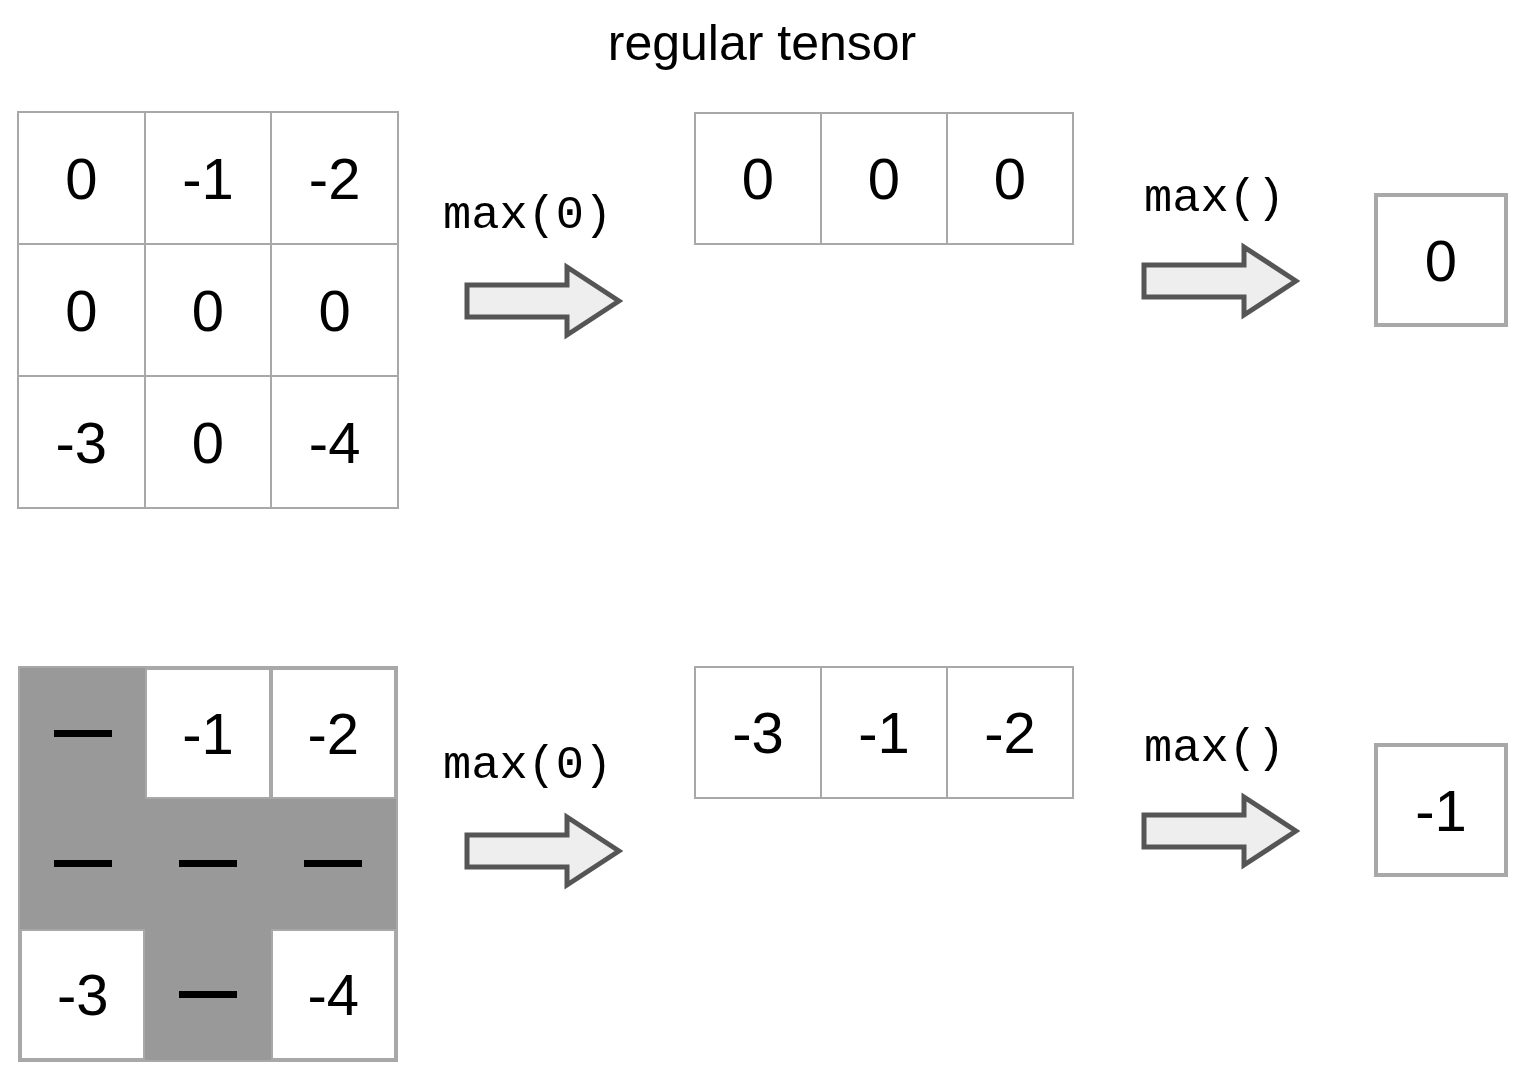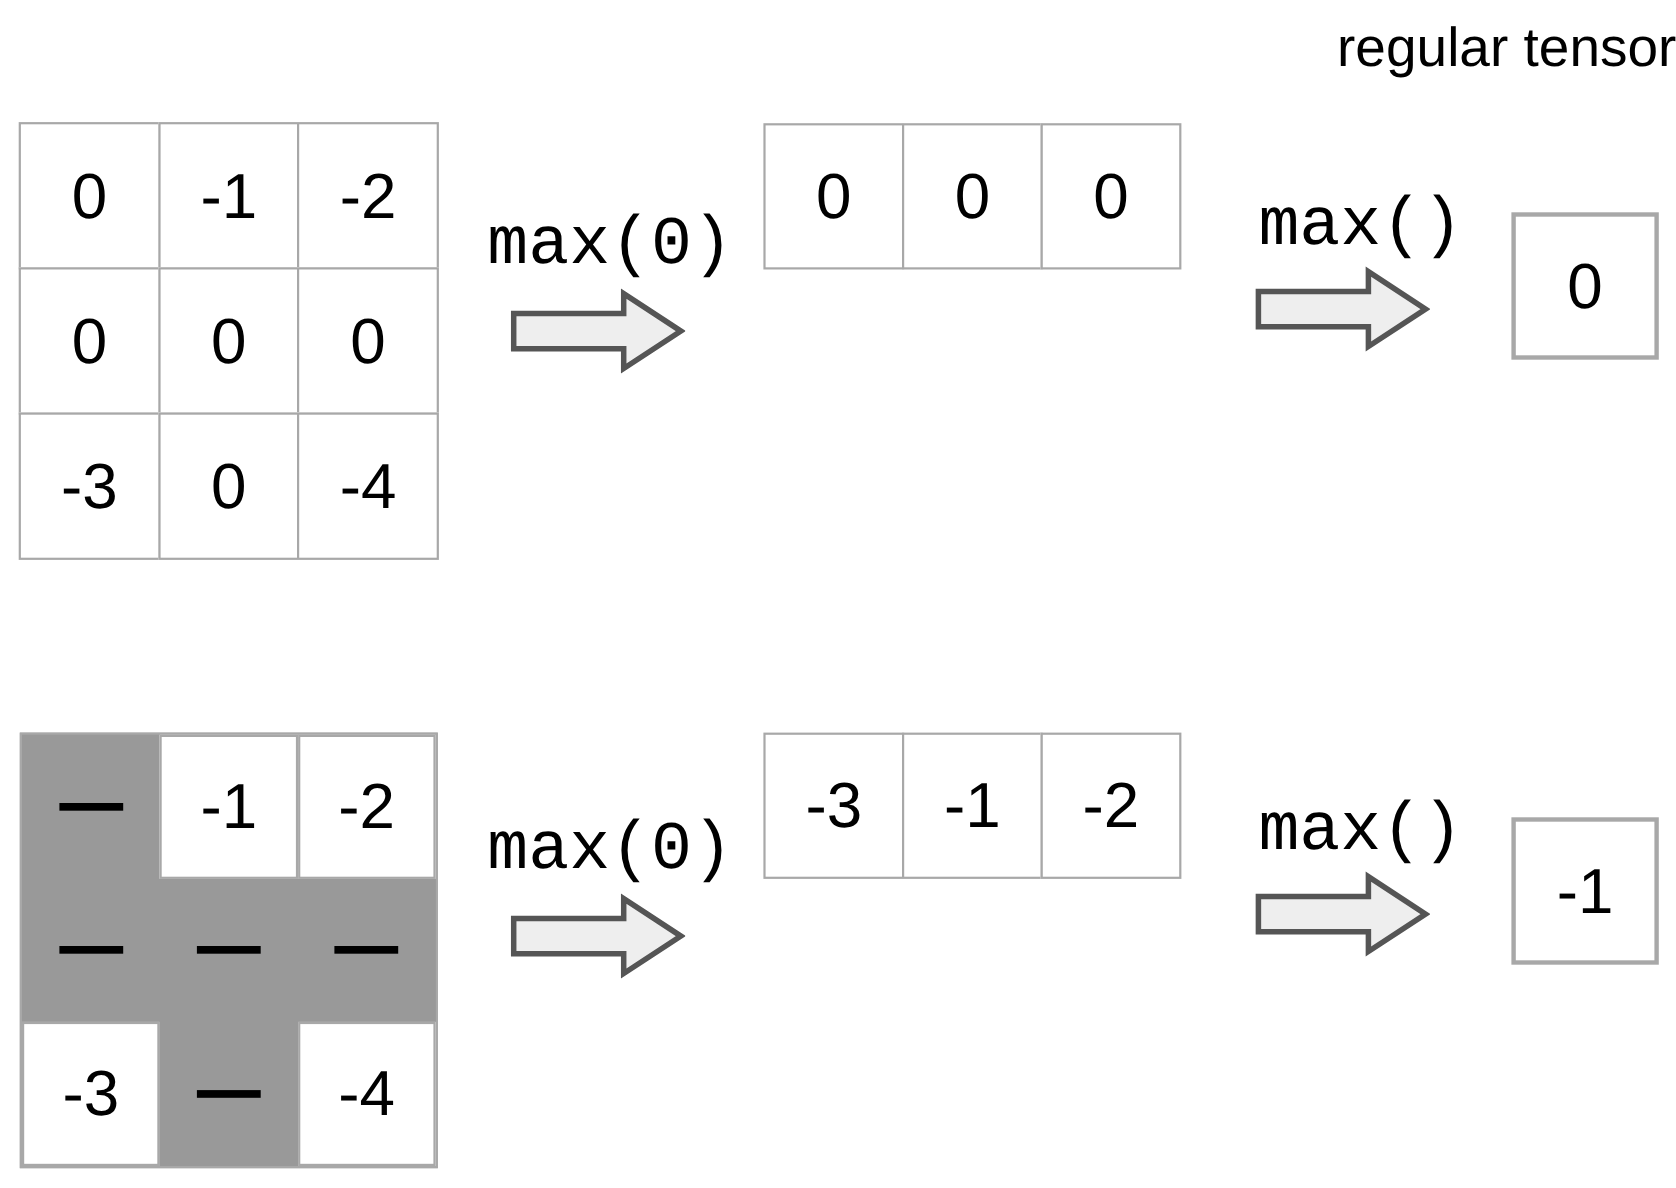--- a/index.html
+++ b/index.html
@@ -8,21 +8,21 @@
     background:#ffffff;
     font-family:"Liberation Sans", sans-serif;
     position:relative;
     overflow:hidden;
   }
   .stage{position:absolute;left:0;top:0;width:1524px;height:1080px;}
 
   .section-title{
     position:absolute;
     width:100%;
-    text-align:right;
+    text-align:center;
     font-family:"Liberation Sans", sans-serif;
     font-size:50px;
     color:#000000;
     letter-spacing:0px;
     line-height:1;
   }
   #title-regular{top:18px;}
   #title-masked{top:578px;}
 
   
@@ -95,21 +95,21 @@
     font-size:58px;
     color:#000000;
   }
   #result-regular{left:1374px;top:193px;}
   #result-masked{left:1374px;top:743px;}
 
   
   .oplabel{
     position:absolute;
     font-family:"Liberation Mono", monospace;
-    font-size:62px;
+    font-size:47px;
     color:#000000;
     white-space:nowrap;
     line-height:1;
   }
   #op-max0-regular{left:443px;top:192px;}
   #op-max-regular{left:1144px;top:175px;}
   #op-max0-masked{left:443px;top:742px;}
   #op-max-masked{left:1144px;top:725px;}
 
   

